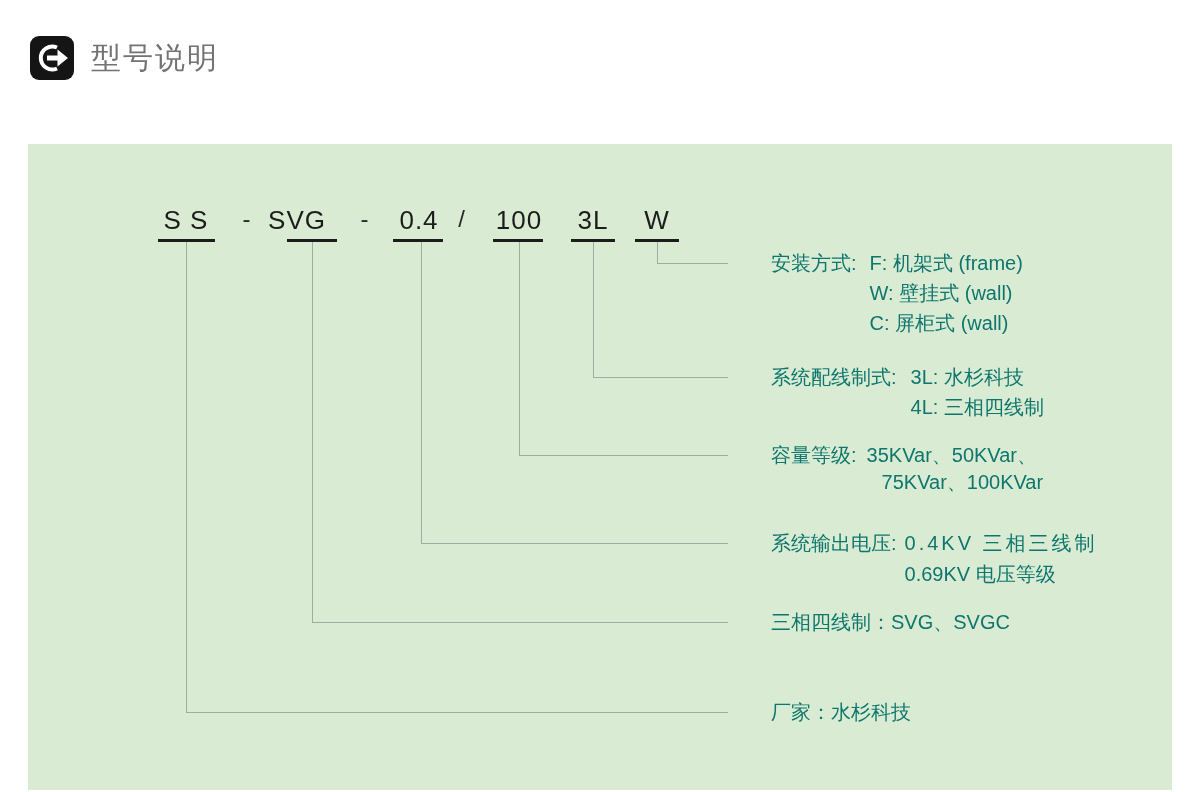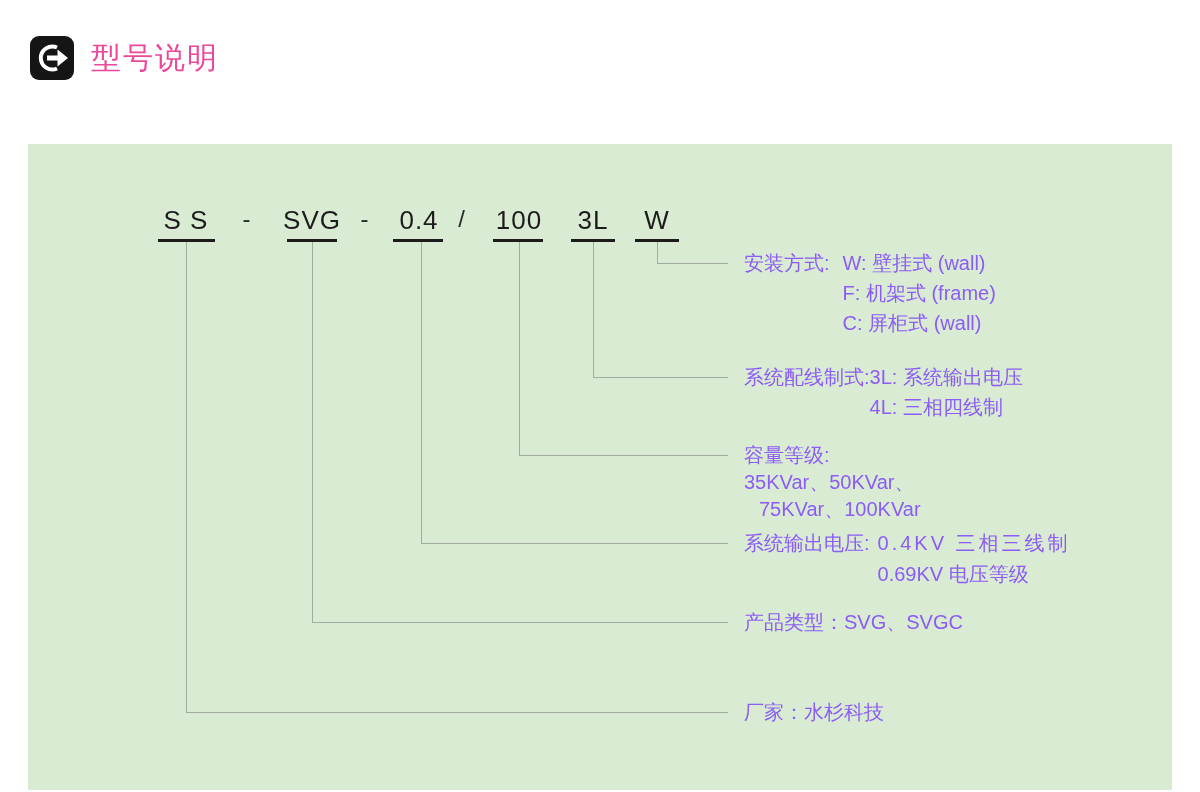--- a/index.html
+++ b/index.html
@@ -6,47 +6,47 @@
   html,body { background:#ffffff; }
   .page {
     position:relative; width:1200px; height:792px;
     background:#ffffff; overflow:hidden;
     font-family:"Liberation Sans","DejaVu Sans",sans-serif;
     color:#1f1f1f;
   }
   
   .header { position:absolute; left:30px; top:36px; display:flex; align-items:center; gap:17px; }
   .header .icon { width:44px; height:44px; display:block; }
-  .title { font-size:30px; font-weight:500; color:#ec4899; letter-spacing:2px; }
+  .title { font-size:30px; font-weight:500; color:#737373; letter-spacing:2px; }
 
   
   .panel { position:absolute; left:28px; top:144px; width:1144px; height:646px; background:#d9ecd3; }
 
   
   .seg {
     position:absolute; top:205px; transform:translateX(-50%);
     font-size:26px; color:#1c1c1c; letter-spacing:1px; white-space:pre;
   }
   .seg.sep { font-size:24px; color:#2a2a2a; }
 
   
   .ul { position:absolute; top:239px; height:3px; background:#1c1c1c; }
 
   
   .vline { position:absolute; width:1px; background:#a3aaa0; }
   .hline { position:absolute; height:1px; background:#a3aaa0; }
 
   
-  .row { position:absolute; left:744px; display:flex; align-items:flex-start; font-size:20px; color:#8b5cf6; }
+  .row { position:absolute; left:771px; display:flex; align-items:flex-start; font-size:20px; color:#0f766e; }
   .row-label { white-space:pre; }
   .row-values { display:flex; flex-direction:column; }
   .row-value { white-space:pre; }
   .row1 { line-height:30px; } .row1 .row-label { margin-right:13px; }
-  .row2 { line-height:30px; } .row2 .row-label { margin-right:0; }
-  .row3 { line-height:27px;flex-direction:column; } .row3 .row-label { margin-right:10px; }
+  .row2 { line-height:30px; } .row2 .row-label { margin-right:14px; }
+  .row3 { line-height:27px; } .row3 .row-label { margin-right:10px; }
   .row3 .row-value.indent { padding-left:15px; }
   .row4 { line-height:31px; } .row4 .row-label { margin-right:8px; }
   .row4 .row-value.spaced { letter-spacing:3px; }
   .row5 { line-height:28px; }
   .row6 { line-height:28px;text-align:right; }
 </style>
 </head>
 <body>
 
 <div class="page">
@@ -59,21 +59,21 @@
         <polygon points="17,19.5 27.5,19.5 27.5,13.5 38,22 27.5,30.5 27.5,24.5 17,24.5" fill="#ffffff"></polygon>
       </svg>
     </span>
     <h1 class="title">型号说明</h1>
   </div>
 
   <div class="panel"></div>
 
   <span class="seg" style="left:186px">S S</span>
   <span class="seg sep" style="left:247px">-</span>
-  <span class="seg" style="left:312px">SVG</span>
+  <span class="seg" style="left:297px">SVG</span>
   <span class="seg sep" style="left:365px">-</span>
   <span class="seg" style="left:419px">0.4</span>
   <span class="seg sep" style="left:462px">/</span>
   <span class="seg" style="left:519px">100</span>
   <span class="seg" style="left:593px">3L</span>
   <span class="seg" style="left:657px">W</span>
 
   <div class="ul" style="left:158px;width:57px"></div>
   <div class="ul" style="left:287px;width:50px"></div>
   <div class="ul" style="left:393px;width:50px"></div>
@@ -95,30 +95,30 @@
 
   <div class="vline" style="left:312px;top:242px;height:380px"></div>
   <div class="hline" style="left:312px;top:622px;width:416px"></div>
 
   <div class="vline" style="left:186px;top:242px;height:470px"></div>
   <div class="hline" style="left:186px;top:712px;width:542px"></div>
 
   <div class="row row1" style="top:248px">
     <span class="row-label">安装方式:</span>
     <div class="row-values">
+      <div class="row-value">F: 机架式 (frame)</div>
       <div class="row-value">W: 壁挂式 (wall)</div>
-      <div class="row-value">F: 机架式 (frame)</div>
       <div class="row-value">C: 屏柜式 (wall)</div>
     </div>
   </div>
 
   <div class="row row2" style="top:362px">
     <span class="row-label">系统配线制式:</span>
     <div class="row-values">
-      <div class="row-value">3L: 系统输出电压</div>
+      <div class="row-value">3L: 水杉科技</div>
       <div class="row-value">4L: 三相四线制</div>
     </div>
   </div>
 
   <div class="row row3" style="top:442px">
     <span class="row-label">容量等级:</span>
     <div class="row-values">
       <div class="row-value">35KVar、50KVar、</div>
       <div class="row-value indent">75KVar、100KVar</div>
     </div>
@@ -126,21 +126,21 @@
 
   <div class="row row4" style="top:528px">
     <span class="row-label">系统输出电压:</span>
     <div class="row-values">
       <div class="row-value spaced">0.4KV 三相三线制</div>
       <div class="row-value">0.69KV 电压等级</div>
     </div>
   </div>
 
   <div class="row row5" style="top:608px">
-    <span class="row-label">产品类型：</span>
+    <span class="row-label">三相四线制：</span>
     <div class="row-values">
       <div class="row-value">SVG、SVGC</div>
     </div>
   </div>
 
   <div class="row row6" style="top:698px">
     <span class="row-label">厂家：</span>
     <div class="row-values">
       <div class="row-value">水杉科技</div>
     </div>

